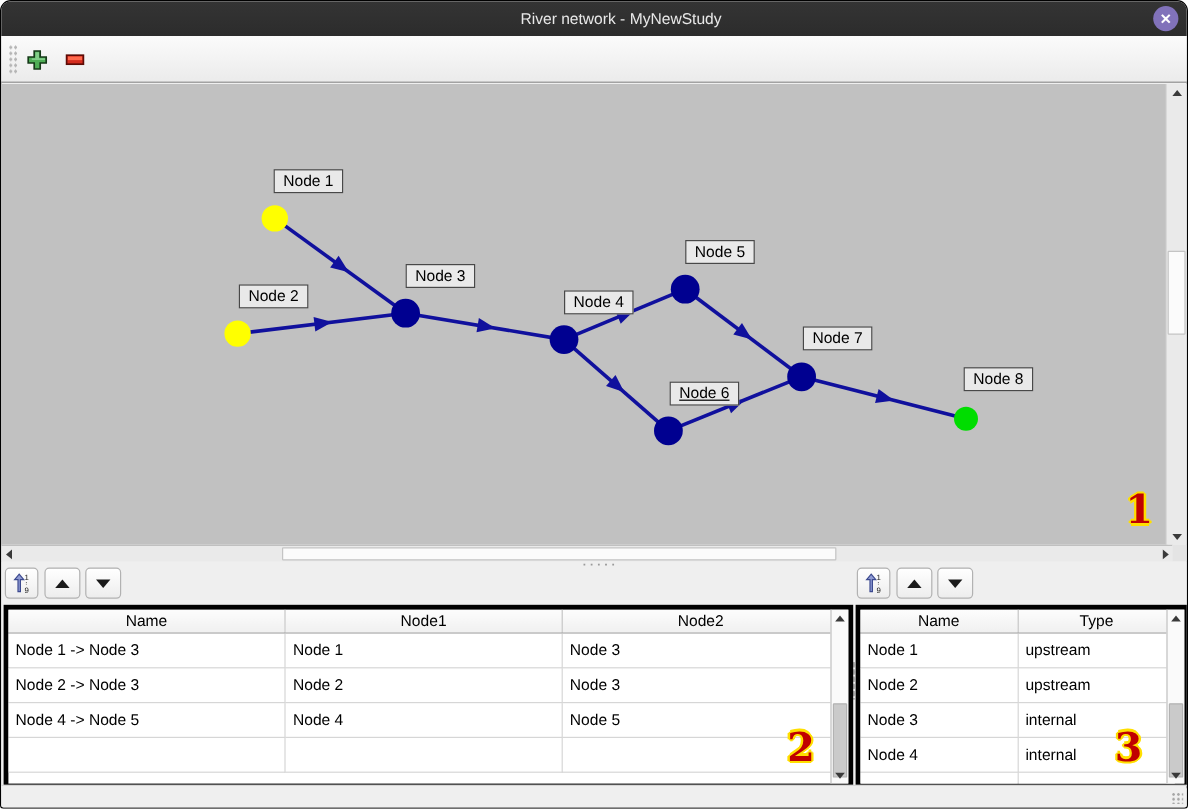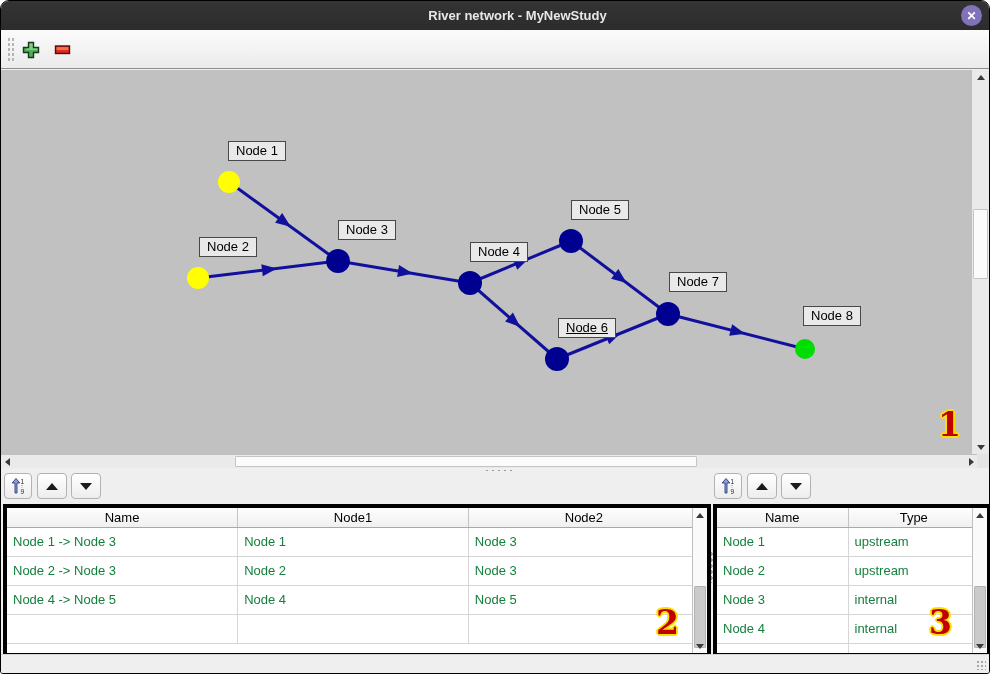--- a/index.html
+++ b/index.html
@@ -8,21 +8,21 @@
     position: relative; width: 990px; height: 674px;
     border: 1px solid #000; border-radius: 9px 9px 3px 3px;
     overflow: hidden; background: #efefef;
   }
   
   .titlebar {
     position: absolute; left: 0; top: 0; right: 0; height: 29px;
     background: linear-gradient(#343434, #2c2c2c);
     display: flex; align-items: center; justify-content: center;
   }
-  .title-text { color: #e8e8e8; font-size: 13px; font-weight: bold; padding-left: 45px; }
+  .title-text { color: #e8e8e8; font-size: 13px; font-weight: normal; padding-left: 45px; }
   .close-btn {
     position: absolute; right: 7px; top: 4px; width: 21px; height: 21px;
     border-radius: 50%; background: #8172ba; color: #fff;
     display: flex; align-items: center; justify-content: center;
     font-size: 12px; font-weight: bold; cursor: default;
   }
   
   .toolbar {
     position: absolute; left: 0; top: 29px; right: 0; height: 39px;
     background: linear-gradient(#fbfbfb, #ebebeb);
@@ -114,21 +114,21 @@
   }
   .table-wrap table { border-collapse: collapse; table-layout: fixed; }
   .table-wrap th {
     height: 19px; font-size: 13px; font-weight: normal; text-align: center;
     background: linear-gradient(#fdfdfd, #f0f0f0);
     border-right: 1px solid #c4c4c4; border-bottom: 1px solid #a8a8a8;
     color: #000; overflow: hidden; white-space: nowrap;
   }
   .table-wrap th:last-child { border-right: none; }
   .table-wrap td {
-    height: 29px; font-size: 13px; color: #15803d; padding: 0 6px;
+    height: 29px; font-size: 13px; color: #000000; padding: 0 6px;
     border-right: 1px solid #d6d6d6; border-bottom: 1px solid #d6d6d6;
     background: #fff; overflow: hidden; white-space: nowrap;
   }
   .table-wrap td:last-child { border-right: none; }
   .tbl-vscroll {
     position: absolute; right: 0; top: 0; bottom: 0; width: 15px;
     background: #fafafa; border-left: 1px solid #c0c0c0;
   }
   .tbl-vscroll .thumb {
     position: absolute; left: 1px; right: 1px; top: 78px; height: 62px;

